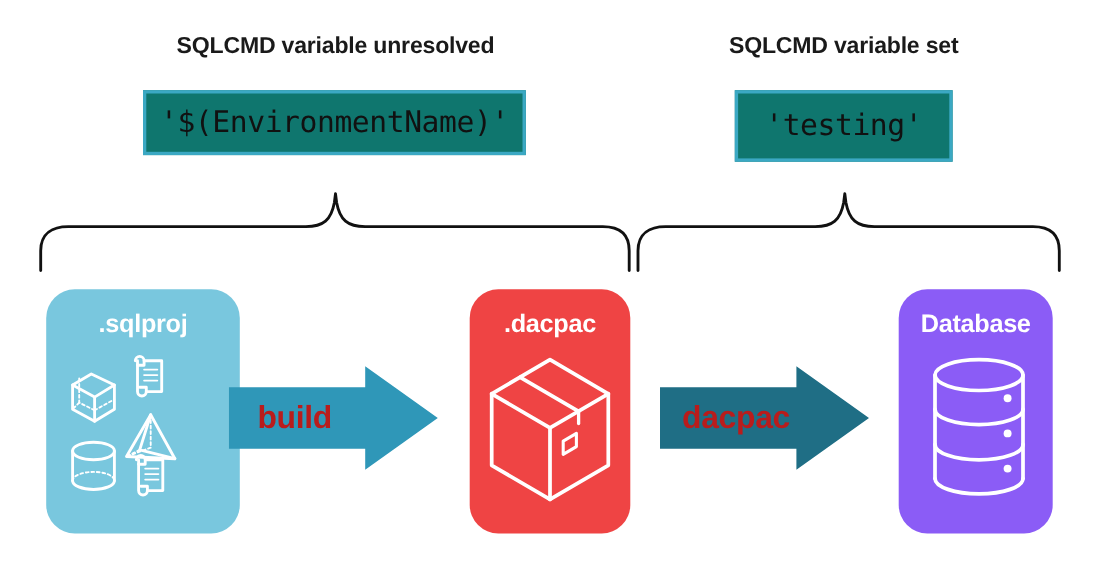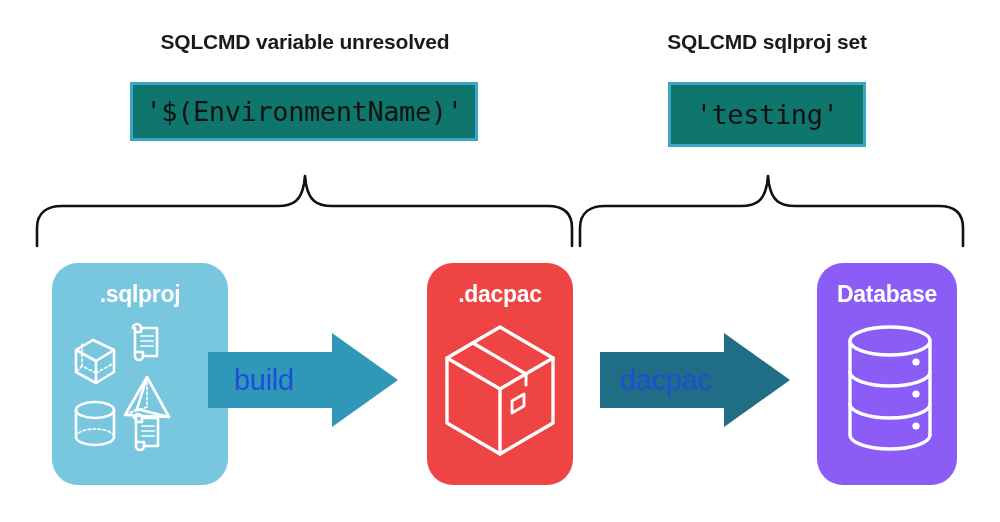--- a/index.html
+++ b/index.html
@@ -74,37 +74,37 @@
   .stage-art {
     position: absolute;
     left: 0; right: 0;
   }
 
   
   .arrow-wrap { position: absolute; }
   .arrow-label {
     position: absolute;
     font-family: "Liberation Sans", sans-serif;
-    font-weight: normal;
+    font-weight: bold;
     font-size: 29px;
-    color: #1d4ed8;
+    color: #b91c1c;
     letter-spacing: -0.3px;
     white-space: nowrap;
     display: flex;
     align-items: center;
   }
 </style>
 </head>
 <body>
 
 <div id="canvas">
 
   <div class="abs section-title" style="left:105px; top:30px; width:400px;">SQLCMD variable unresolved</div>
 
-  <div class="abs section-title" style="left:567px; top:30px; width:400px;">SQLCMD sqlproj set</div>
+  <div class="abs section-title" style="left:567px; top:30px; width:400px;">SQLCMD variable set</div>
 
   <div class="abs code-box" style="left:130px; top:82px; width:348px; height:59px;">
     <span class="code-text">'$(EnvironmentName)'</span>
   </div>
 
   <div class="abs code-box" style="left:668px; top:82px; width:198px; height:65px;">
     <span class="code-text">'testing'</span>
   </div>
 
   <svg class="abs brace-svg" style="left:0px; top:150px;" width="1000" height="100" viewBox="0 0 1000 100">
@@ -127,21 +127,21 @@
              L 741 56
              C 757 56, 764 50, 767 34
              L 768 26
              L 769 34
              C 772 50, 779 56, 795 56
              L 939 56
              C 953 56, 963 62, 963 78
              L 963 96" fill="none" stroke="#111111" stroke-width="2.6" stroke-linecap="round" stroke-linejoin="round"></path>
   </svg>
 
-  <div class="stage-card" style="left:52px; top:263px; width:176px; height:222px; background:#79C7DE;">
+  <div class="stage-card" style="left:42px; top:263px; width:176px; height:222px; background:#79C7DE;">
     <div class="stage-label" style="top:18px;">.sqlproj</div>
     <svg class="stage-art" style="top:52px;" width="146" height="160" viewBox="0 0 146 160">
       <g fill="none" stroke="#ffffff" stroke-width="2.6" stroke-linejoin="round" stroke-linecap="round">
 
         <g transform="translate(24,24)">
           <path d="M 0 11 L 17 1 L 38 11 L 38 33 L 20 44 L 0 33 Z"></path>
           <path d="M 0 11 L 20 22 L 38 11"></path>
           <path d="M 20 22 L 20 44"></path>
           <path d="M 6 5 L 6 27 L 20 34" stroke-dasharray="2.5 2.5" stroke-width="1.7"></path>
           <path d="M 6 27 L 0 33" stroke-dasharray="2.5 2.5" stroke-width="1.7"></path>

